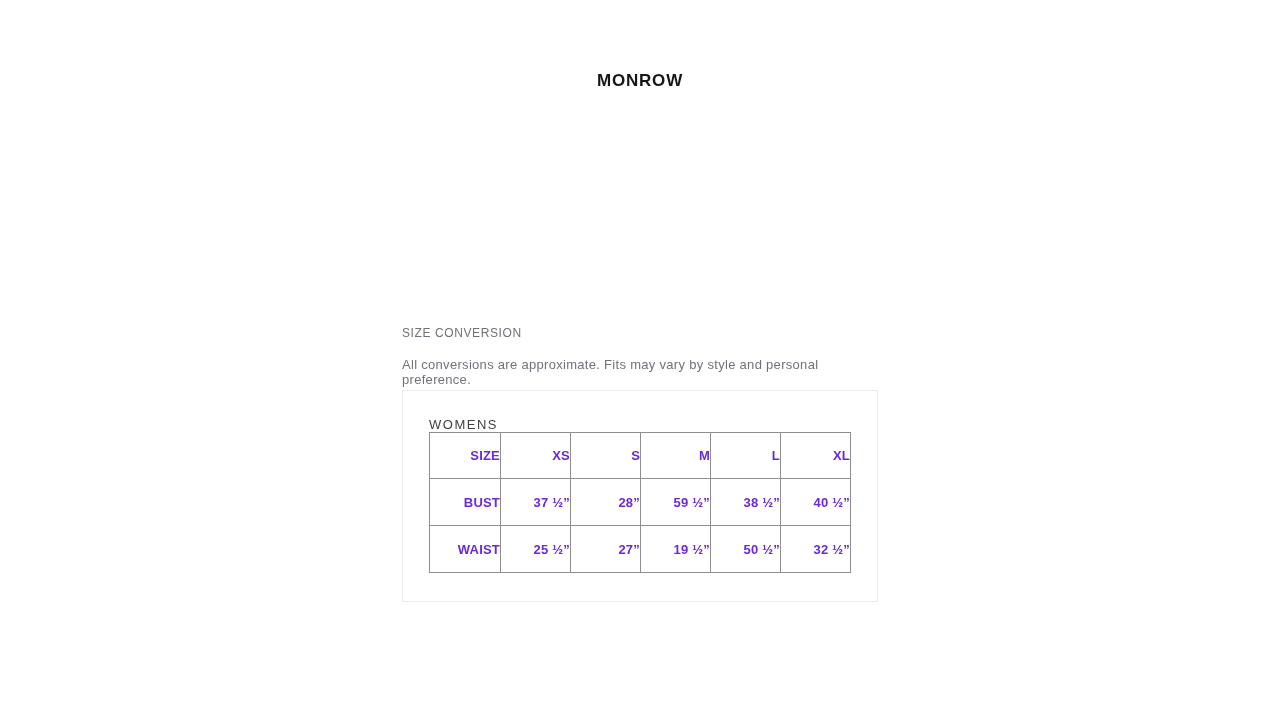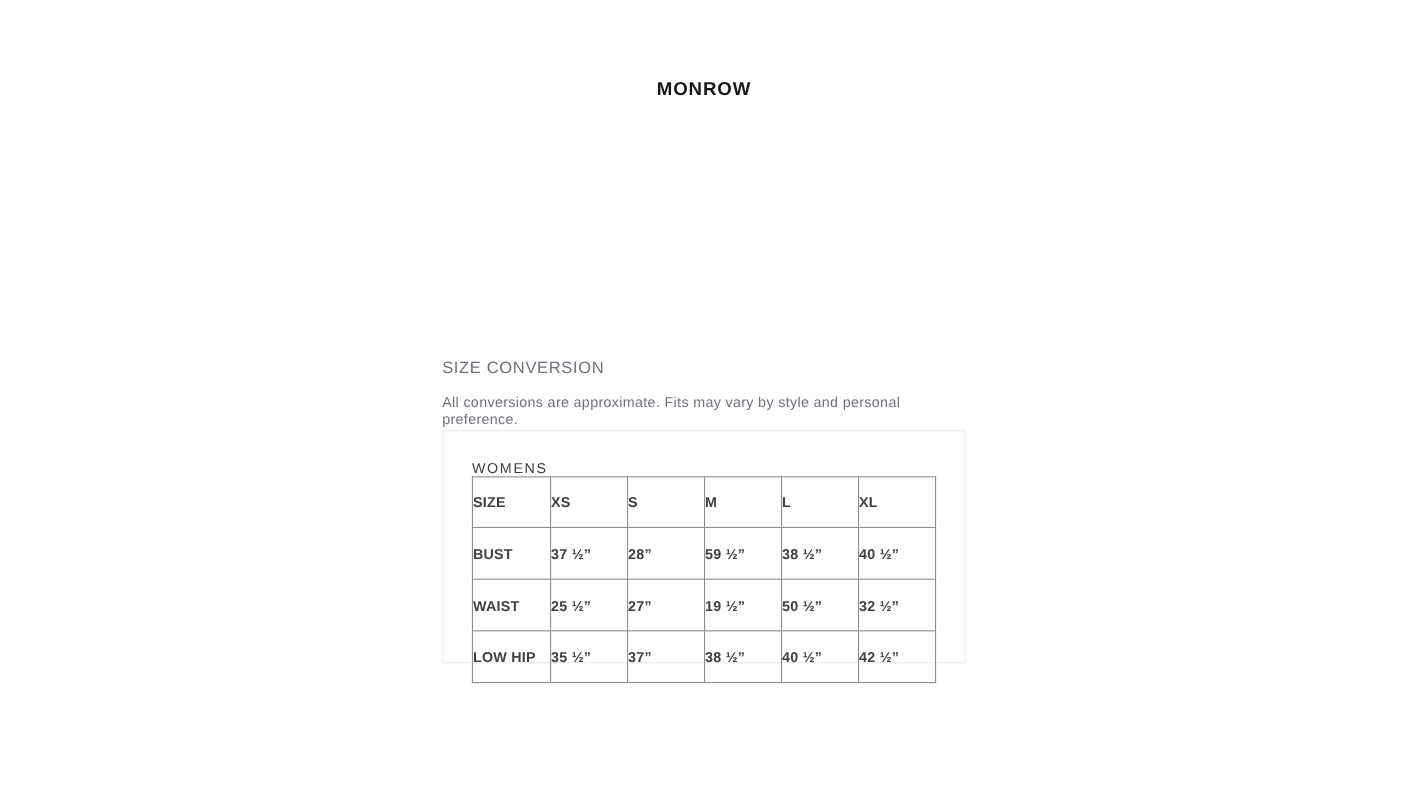--- a/index.html
+++ b/index.html
@@ -27,21 +27,21 @@
     cursor: pointer;
   }
 
   
   .content {
     width: 476px;
     margin: 0 auto;
   }
   .section-heading {
     margin-top: 236px;
-    font-size: 15px;
+    font-size: 12px;
     font-weight: 400;
     letter-spacing: 0.6px;
     line-height: 15px;
     color: #70707a;
   }
   .section-disclaimer {
     margin-top: 16px;
     font-size: 13px;
     letter-spacing: 0.3px;
     line-height: 15px;
@@ -65,25 +65,25 @@
   }
 
   
   table.size-table {
     border-collapse: collapse;
     table-layout: fixed;
     width: 422px;
   }
   .size-table th, .size-table td {
     border: 1px solid #8e8e8e;
-    text-align: left;
+    text-align: right;
     vertical-align: middle;
     font-size: 13px;
     font-weight: bold;
-    color: #404040;
+    color: #6d28d9;
     letter-spacing: 0.2px;
   }
   .size-table col.first { width: 71px; }
   .size-table thead tr { height: 46px; }
   .size-table tbody tr { height: 47px; }
 </style>
 </head>
 <body>
 
 <div class="page">
@@ -131,28 +131,20 @@
             <td>40 ½”</td>
           </tr>
           <tr>
             <th>WAIST</th>
             <td>25 ½”</td>
             <td>27”</td>
             <td>19 ½”</td>
             <td>50 ½”</td>
             <td>32 ½”</td>
           </tr>
-          <tr>
-            <th>LOW HIP</th>
-            <td>35 ½”</td>
-            <td>37”</td>
-            <td>38 ½”</td>
-            <td>40 ½”</td>
-            <td>42 ½”</td>
-          </tr>
         </tbody>
       </table>
 
     </div>
 
   </main>
 
 </div>
 
 </body></html>

